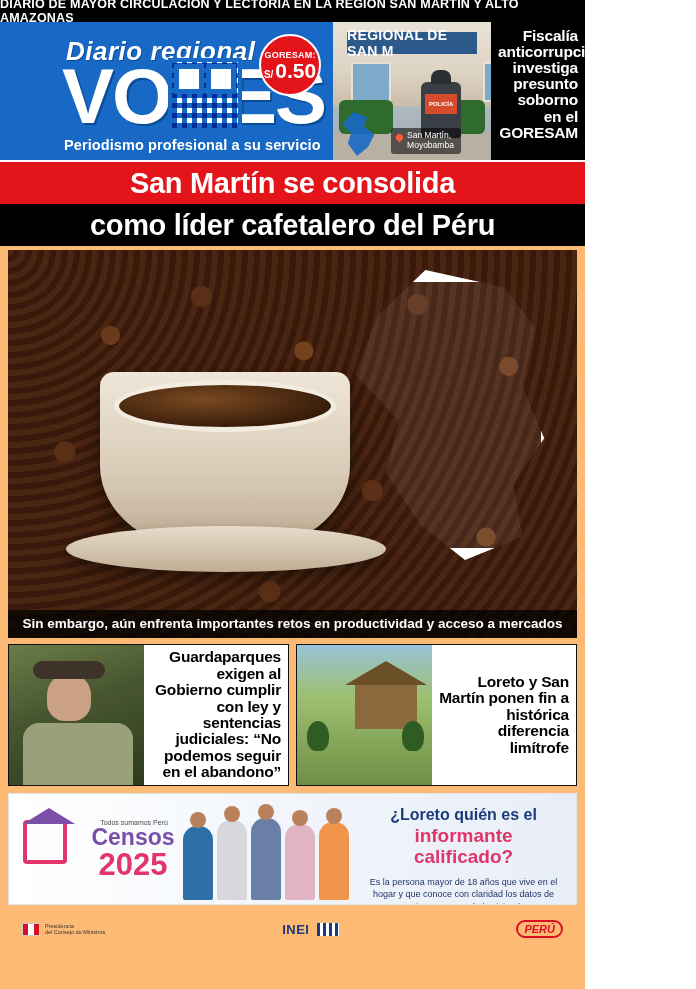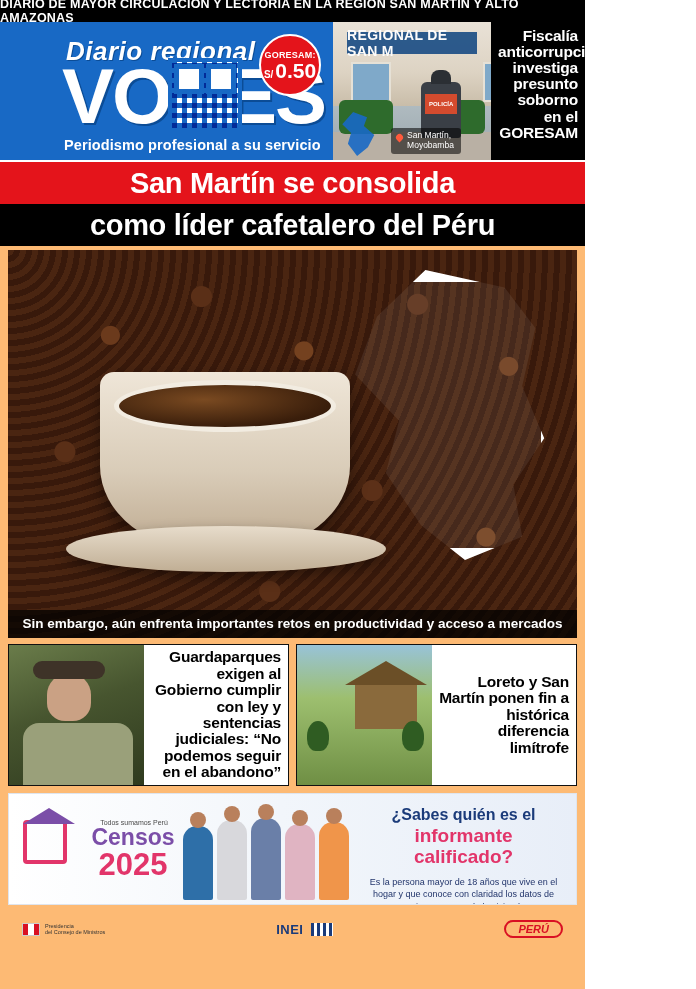--- a/index.html
+++ b/index.html
@@ -429,21 +429,21 @@
   .flag {
     width: 18px; height: 13px;
     background: linear-gradient(90deg,#d91023 0 33%, #fff 33% 66%, #d91023 66%);
     border: .5px solid #ccc;
   }
   .foot-txt { font-size: 5.5px; color: #333; line-height: 1.15; }
   .inei-logo { font-size: 13px; font-weight: bold; color: #1b3b7a; letter-spacing: .5px; }
   .inei-mark { width: 22px; height: 13px; background: repeating-linear-gradient(90deg,#1b3b7a 0 3px,#fff 3px 6px); display:inline-block; vertical-align: middle; margin-left: 3px;}
   .peru-brand {
     font-size: 11px; font-weight: bold; color: #d91023; font-style: italic;
-    border: 2px solid #d91023; border-radius: 10px; padding: 1px 12px;
+    border: 2px solid #d91023; border-radius: 10px; padding: 1px 6px;
   }
 </style>
 </head>
 <body>
 
 <div class="page">
 
   <div class="topbar">
     <span>DIARIO DE MAYOR CIRCULACIÓN Y LECTORÍA EN LA REGIÓN SAN MARTÍN Y ALTO AMAZONAS</span>
   </div>
@@ -542,21 +542,21 @@
 
     <div class="ad-people">
       <div class="person" style="left:4px;  background:#2e6fa8;"></div>
       <div class="person" style="left:38px; background:#d8d8dc; height:80px;"></div>
       <div class="person" style="left:72px; background:#6a7fa8; height:82px;"></div>
       <div class="person" style="left:106px;background:#e0b4c2; height:76px;"></div>
       <div class="person" style="left:140px;background:#f0954a; height:78px;"></div>
     </div>
 
     <div class="ad-right">
-      <div class="ad-q1">¿Sabes quién es el</div>
+      <div class="ad-q1">¿Loreto quién es el</div>
       <div class="ad-q2">informante calificado?</div>
       <div class="ad-body">Es la persona mayor de 18 años que vive en el hogar y que conoce con claridad los datos de sus integrantes y de la vivienda.</div>
     </div>
   </div>
 
   <div class="footer">
     <div class="foot-item">
       <div class="flag"></div>
       <div class="foot-txt">
         <div>Presidencia</div>

